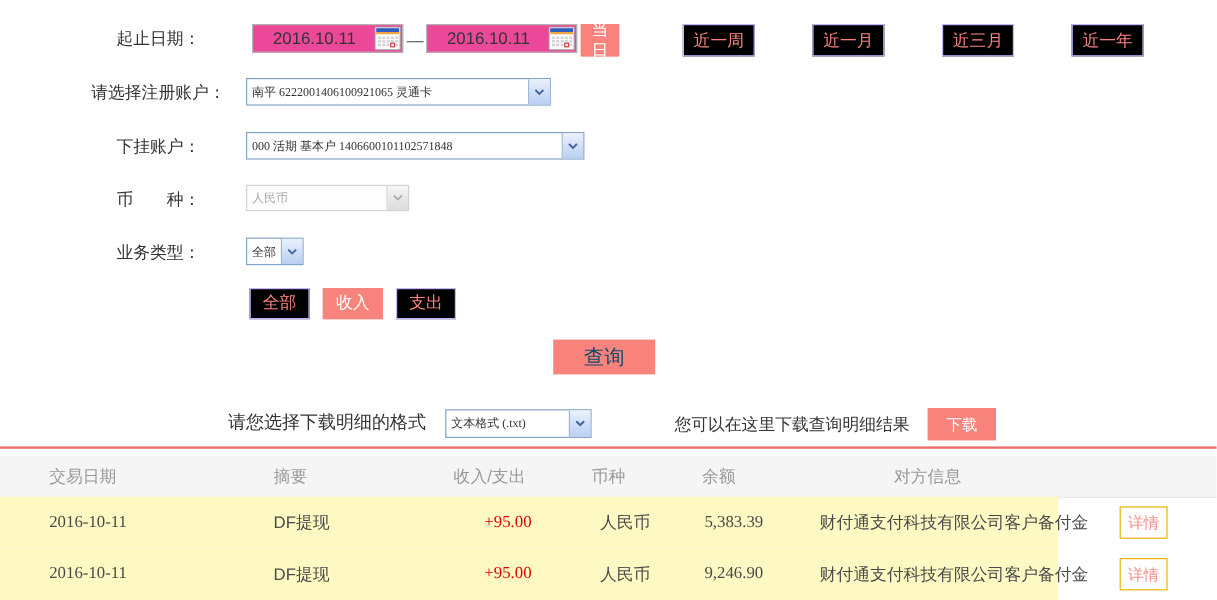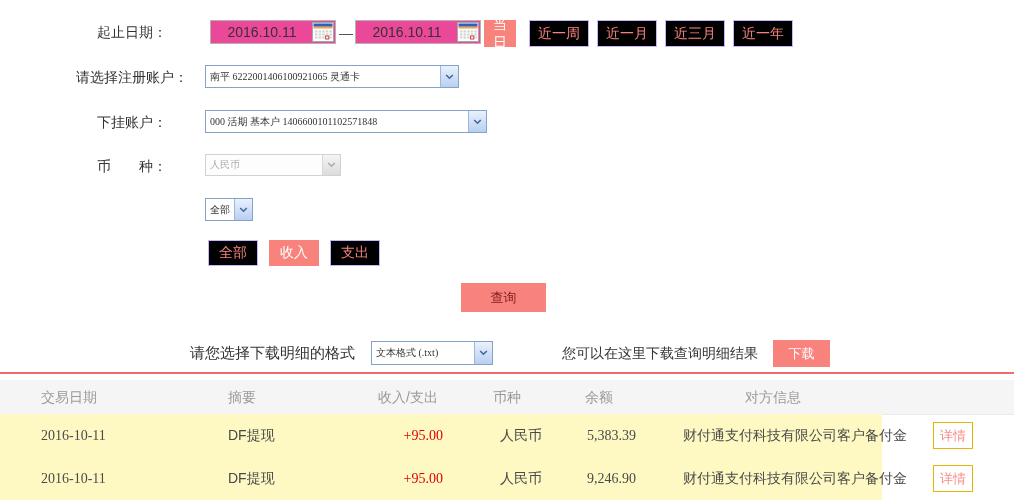--- a/index.html
+++ b/index.html
@@ -17,21 +17,21 @@
   .date-field { position:absolute; width:126px; height:24px; box-sizing:border-box; }
   .date-field input {
     width:100%; height:100%; box-sizing:border-box; border:1px solid #b3b3b3; background:#ec4899;
     font-family:Liberation Sans, sans-serif; font-size:14px; color:#333;
     text-align:center; padding:0 26px 0 4px; outline:none;
   }
   .cal-icon { position:absolute; right:2px; top:2px; width:22px; height:20px; cursor:pointer; }
   .date-sep { position:absolute; left:337px; top:21px; width:18px; text-align:center; color:#555; line-height:24px; }
 
   
-  .quick-row { position:absolute; left:484px; top:20px; display:flex; align-items:flex-end; }
+  .quick-row { position:absolute; left:484px; top:20px; display:flex; align-items:flex-end;gap:40px; }
   .btn { display:inline-flex; align-items:center; justify-content:center; box-sizing:border-box;
          font-size:14px; cursor:pointer; background:#fff; }
   .btn-fill   { background:#f8837d; color:#fff; border:1px solid #f8837d; }
   .btn-line   { background:#000000; color:#f8837d; border:1px solid #c4b5fd; }
   .quick-row .btn { height:27px; padding:0 8px; margin-right:8px; }
   .quick-row .btn-fill { margin-right:13px; padding:0 2px; width:32px; }
 
   
   .xp-select { position:absolute; box-sizing:border-box; border:1px solid #85a3c9; background:#fff;
                display:flex; align-items:center; cursor:pointer; }
@@ -43,21 +43,21 @@
   .xp-select.disabled { border-color:#d2d2d2; background:#fdfdfd; }
   .xp-select.disabled .val { color:#aaa; }
   .xp-select.disabled .arrow { border-left-color:#d8d8d8; background:linear-gradient(#f4f4f4,#dcdcdc); }
 
   
   .flow-row { position:absolute; left:208px; top:240px; display:flex; }
   .flow-row .btn { height:26px; padding:0 10px; margin-right:11px; }
 
   
   .query-btn { position:absolute; left:461px; top:283px; width:85px; height:29px;
-               background:#f8837d; color:#7f1d1d; border:none; font-size:13px; cursor:pointer;
+               background:#f8837d; color:#0c4a6e; border:none; font-size:17px; cursor:pointer;
                font-family:"Liberation Sans","DejaVu Sans",sans-serif; }
   .dl-label { position:absolute; left:190px; top:341px; line-height:24px; font-size:15px; color:#333; }
   .dl-hint  { position:absolute; left:562px; top:341px; line-height:24px; color:#333; }
   .dl-btn   { position:absolute; left:773px; top:340px; width:57px; height:27px;
               background:#f8837d; color:#fff; border:none; font-size:13px; cursor:pointer;
               font-family:"Liberation Sans","DejaVu Sans",sans-serif; }
 
   
   .red-line { position:absolute; left:0; top:372px; width:1014px; height:2px; background:#ef6c6c; }
   .thead { position:absolute; left:0; top:380px; width:1014px; height:34px; background:#f5f5f5;
@@ -162,20 +162,21 @@
   <div class="form-label" style="top:155px">币　　种：</div>
   <div class="xp-select disabled" style="left:205px; top:154px; width:136px; height:22px">
     <span class="val">人民币</span>
     <span class="arrow">
       <svg width="9" height="6" viewBox="0 0 9 6">
           <path d="M1.2 1 L4.5 4.2 L7.8 1" fill="none" stroke="#ababab" stroke-width="1.6"></path>
         </svg>
     </span>
   </div>
 
+  <div class="form-label" style="top:199px">业务类型：</div>
   <div class="xp-select" style="left:205px; top:198px; width:48px; height:23px">
     <span class="val" style="font-family:'Liberation Sans','DejaVu Sans',sans-serif">全部</span>
     <span class="arrow">
       <svg width="9" height="6" viewBox="0 0 9 6">
           <path d="M1.2 1 L4.5 4.2 L7.8 1" fill="none" stroke="#44659e" stroke-width="1.6"></path>
         </svg>
     </span>
   </div>
 
   <div class="flow-row">

